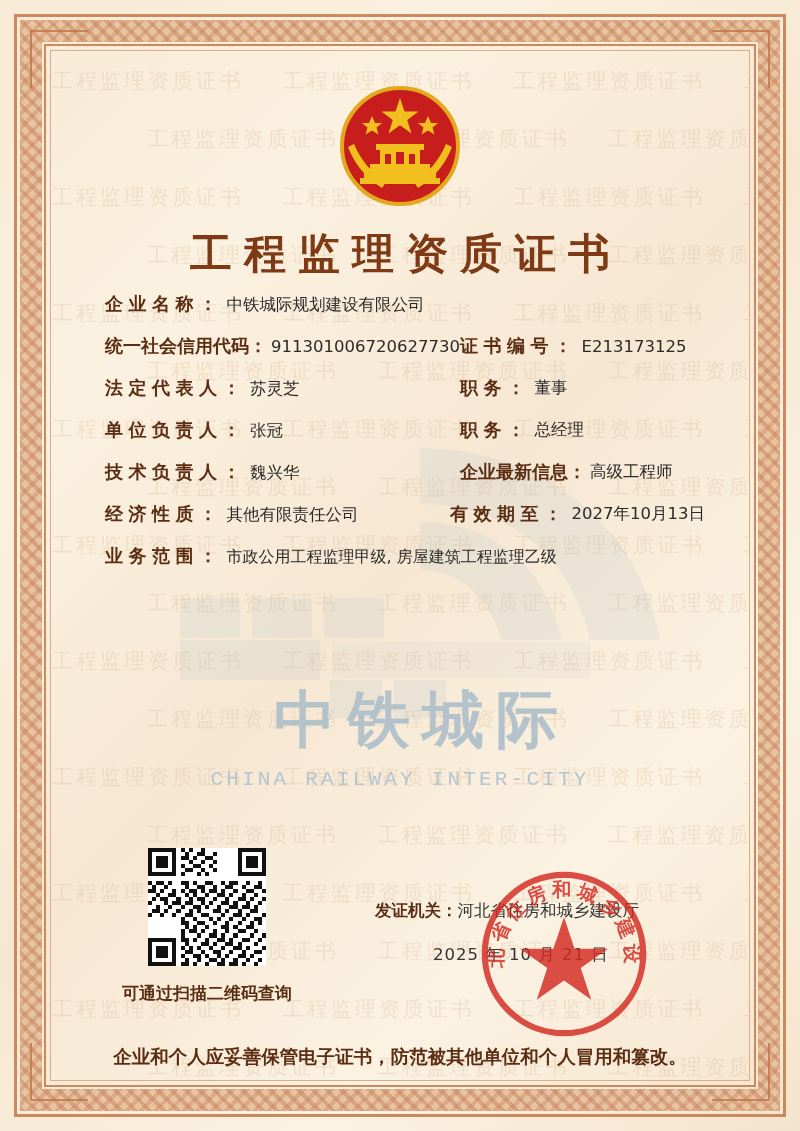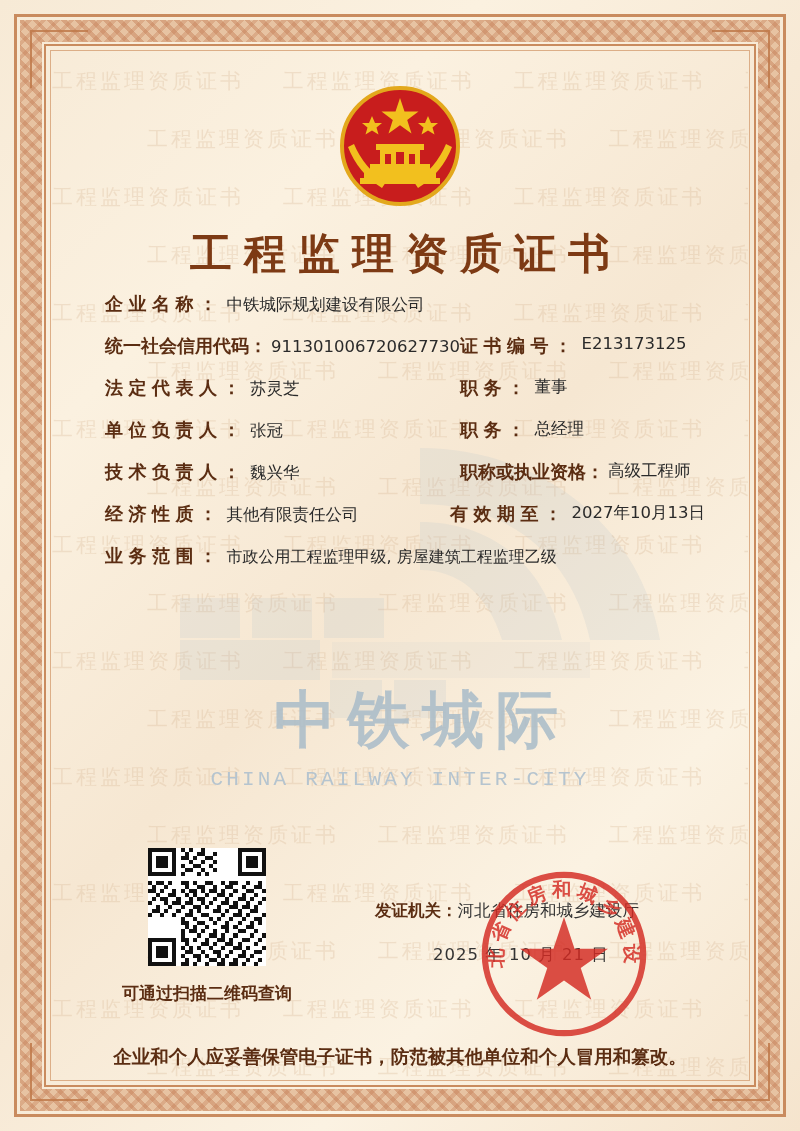--- a/index.html
+++ b/index.html
@@ -168,21 +168,21 @@
     white-space: nowrap;
   }
   .lbl.spread { letter-spacing: 5.5px; }
   .val {
     color: #2a2a2a;
     font-size: 16.5px;
     margin-left: 4px;
     white-space: nowrap;
   }
   .col-a { width: 355px; display: flex; align-items: baseline; }
-  .col-b { flex: 1; display: flex; align-items: flex-start; }
+  .col-b { flex: 1; display: flex; align-items: center; }
   .scope-val { font-size: 16px; }
 
   
   .qr-block {
     position: absolute;
     left: 112px;
     top: 848px;
     width: 190px;
     text-align: center;
   }
@@ -370,21 +370,21 @@
         <span class="val">总经理</span>
       </div>
     </div>
 
     <div class="frow">
       <div class="col-a">
         <span class="lbl spread">技术负责人：</span>
         <span class="val">魏兴华</span>
       </div>
       <div class="col-b">
-        <span class="lbl">职称或执业资格：</span>
+        <span class="lbl">企业最新信息：</span>
         <span class="val">高级工程师</span>
       </div>
     </div>
 
     <div class="frow">
       <div class="col-a">
         <span class="lbl spread">经济性质：</span>
         <span class="val">其他有限责任公司</span>
       </div>
       <div class="col-b">

